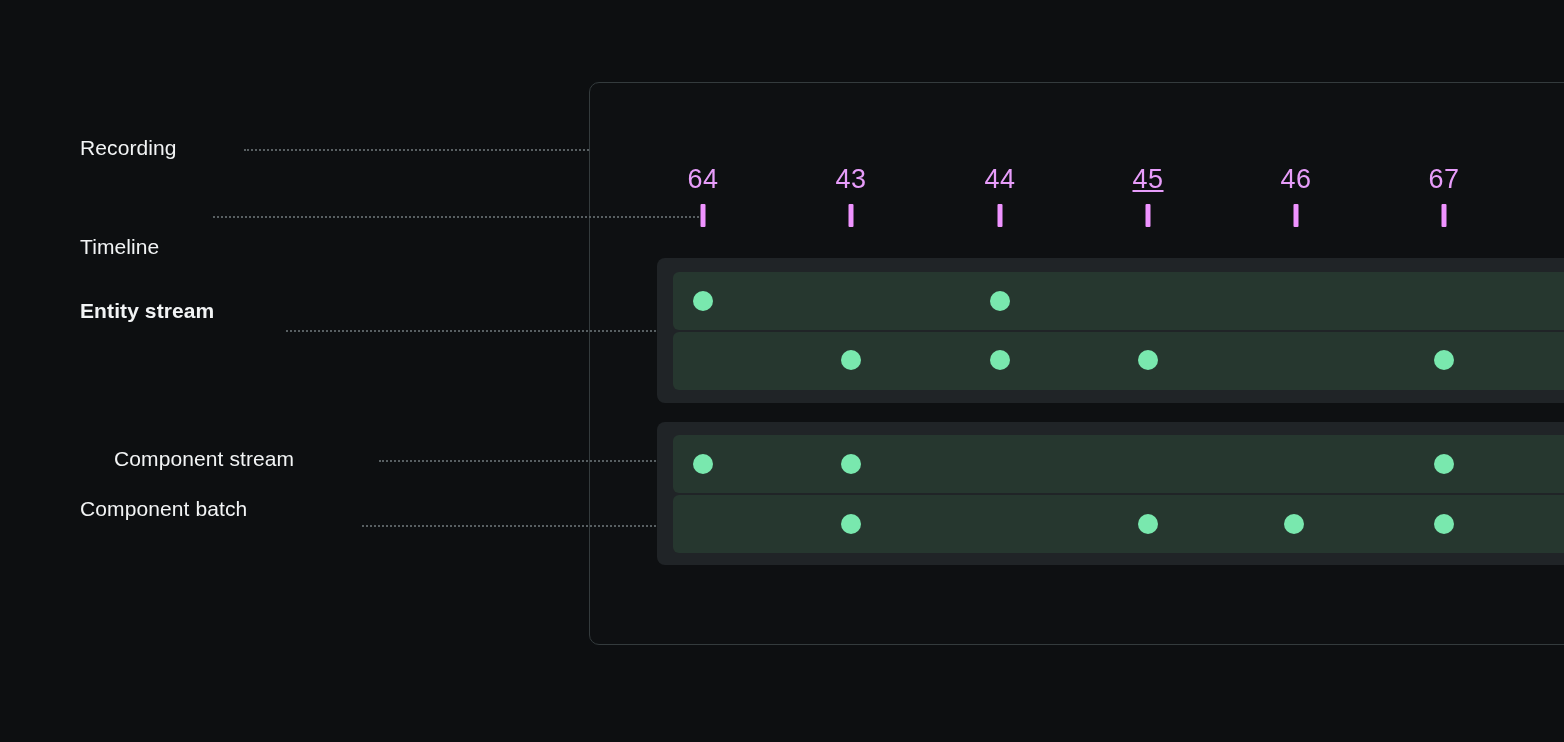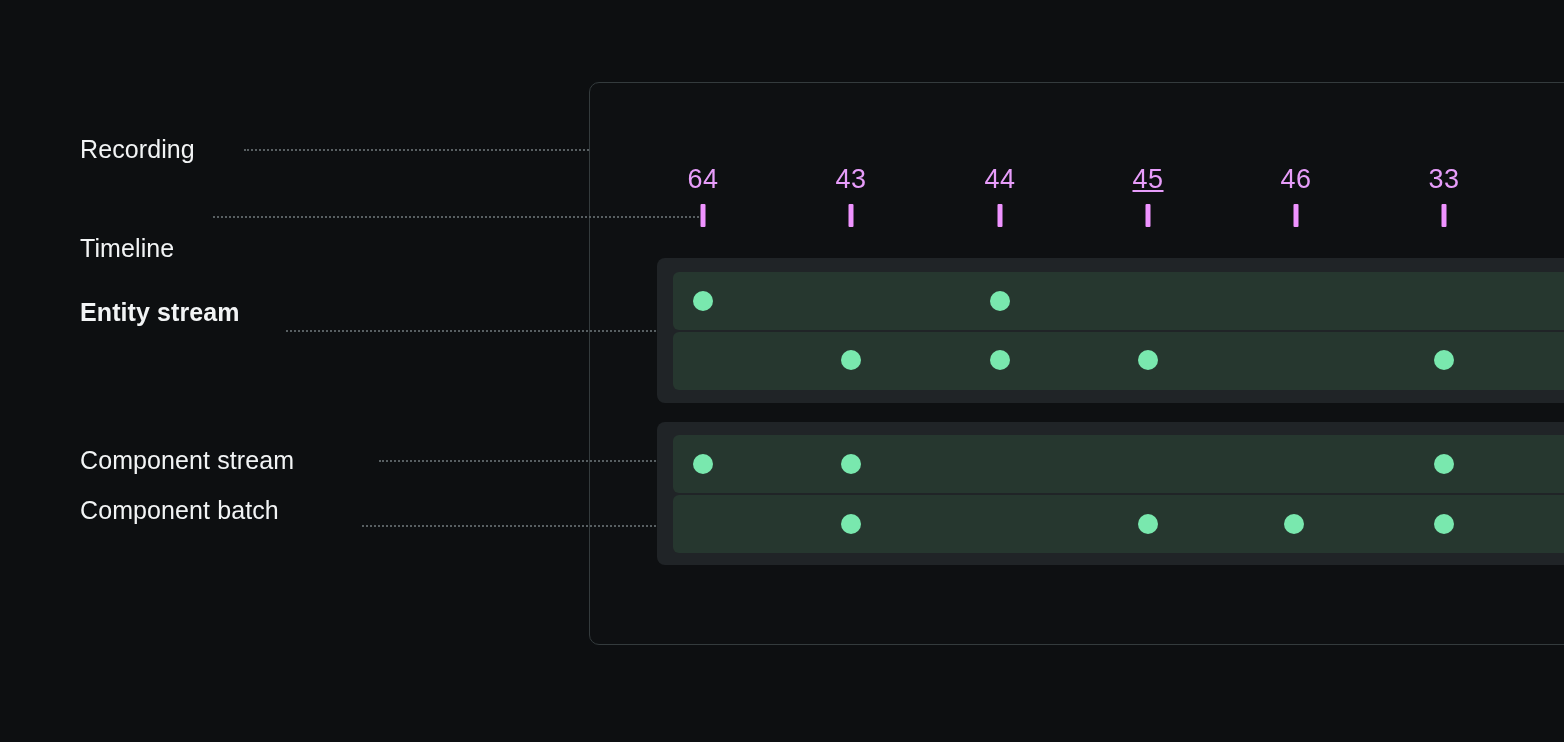--- a/index.html
+++ b/index.html
@@ -32,21 +32,21 @@
     border-radius: 10px;
     box-sizing: border-box;
     background: #0e1012;
   }
 
   
   .label {
     position: absolute;
     left: 80px;
     color: #f2f4f5;
-    font-size: 25px;
+    font-size: 21px;
     font-weight: 400;
     letter-spacing: 0.1px;
     white-space: nowrap;
     line-height: 1;
   }
   .leader {
     position: absolute;
     height: 1px;
     border-top: 2px dotted #5d6467;
     opacity: 0.95;
@@ -97,42 +97,42 @@
 <body>
 
 <div id="stage">
 
   <div class="panel"></div>
 
   <div id="labels-layer">
       <div class="label" style="top: 137px;">Recording</div>
       <div class="label" style="top: 204px; margin-top: 32px;">Timeline</div>
       <div class="label" style="top: 300px; font-weight: bold;">Entity stream</div>
-      <div class="label" style="top: 448px;">Component stream</div>
+      <div class="label" style="top: 448px; margin-left: 34px;">Component stream</div>
       <div class="label" style="top: 498px;">Component batch</div>
     </div>
   <div id="leaders-layer">
       <div class="leader" style="left: 244px; top: 149px; width: 345px;"></div>
       <div class="leader" style="left: 213px; top: 216px; width: 490px;"></div>
       <div class="leader" style="left: 286px; top: 330px; width: 566px;"></div>
       <div class="leader" style="left: 379px; top: 460px; width: 325px;"></div>
       <div class="leader" style="left: 362px; top: 525px; width: 490px;"></div>
     </div>
   <div id="ruler-layer">
       <div class="tick-num" style="left: 703px; top: 166px;">64</div>
       <div class="tick-mark" style="left: 703px; top: 204px;"></div>
       <div class="tick-num" style="left: 851px; top: 166px;">43</div>
       <div class="tick-mark" style="left: 851px; top: 204px;"></div>
       <div class="tick-num" style="left: 1000px; top: 166px;">44</div>
       <div class="tick-mark" style="left: 1000px; top: 204px;"></div>
       <div class="tick-num" style="left: 1148px; top: 166px; text-decoration: underline;">45</div>
       <div class="tick-mark" style="left: 1148px; top: 204px;"></div>
       <div class="tick-num" style="left: 1296px; top: 166px;">46</div>
       <div class="tick-mark" style="left: 1296px; top: 204px;"></div>
-      <div class="tick-num" style="left: 1444px; top: 166px;">33</div>
+      <div class="tick-num" style="left: 1444px; top: 166px;">67</div>
       <div class="tick-mark" style="left: 1444px; top: 204px;"></div>
     </div>
   <div id="groups-layer">
       <div class="group" style="left: 657px; top: 258px; width: 1032px; height: 145px;"></div>
       <div class="track" style="left: 673px; top: 272px; width: 1000px; height: 58px;"></div>
       <div class="event-dot" style="left: 703px; top: 301px;"></div>
       <div class="event-dot" style="left: 1000px; top: 301px;"></div>
       <div class="track" style="left: 673px; top: 332px; width: 1000px; height: 58px;"></div>
       <div class="event-dot" style="left: 851px; top: 360px;"></div>
       <div class="event-dot" style="left: 1000px; top: 360px;"></div>

